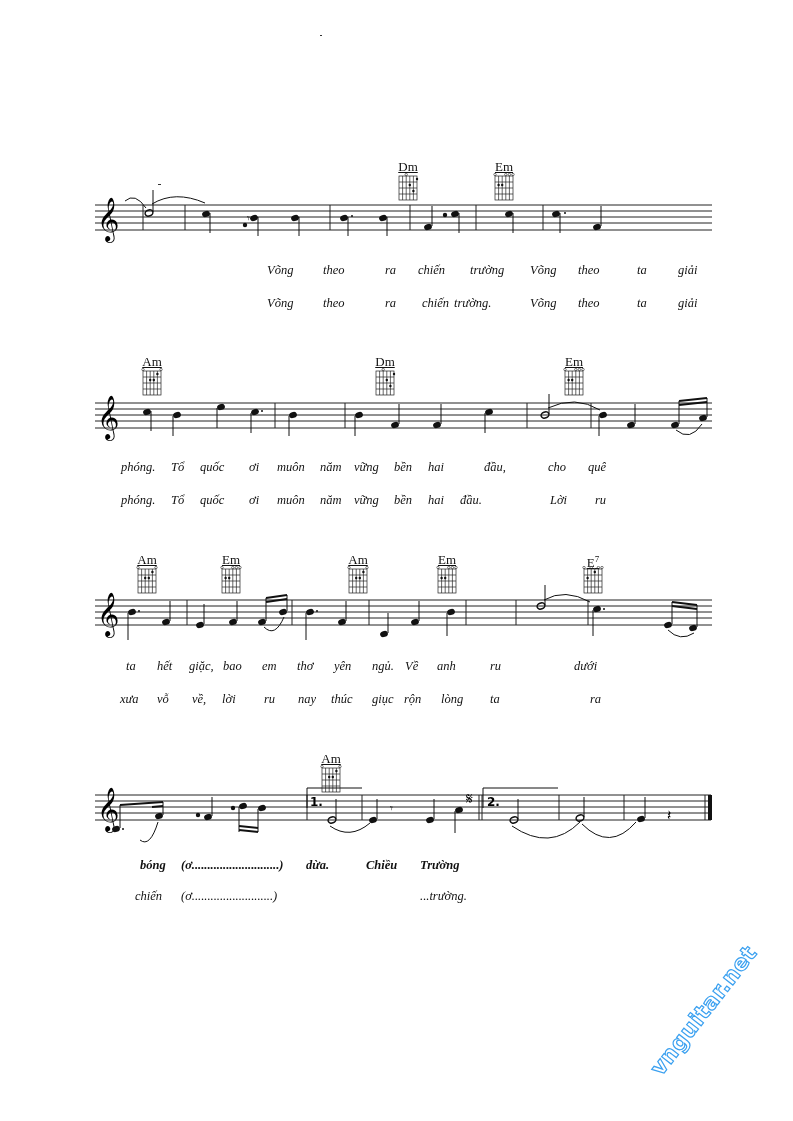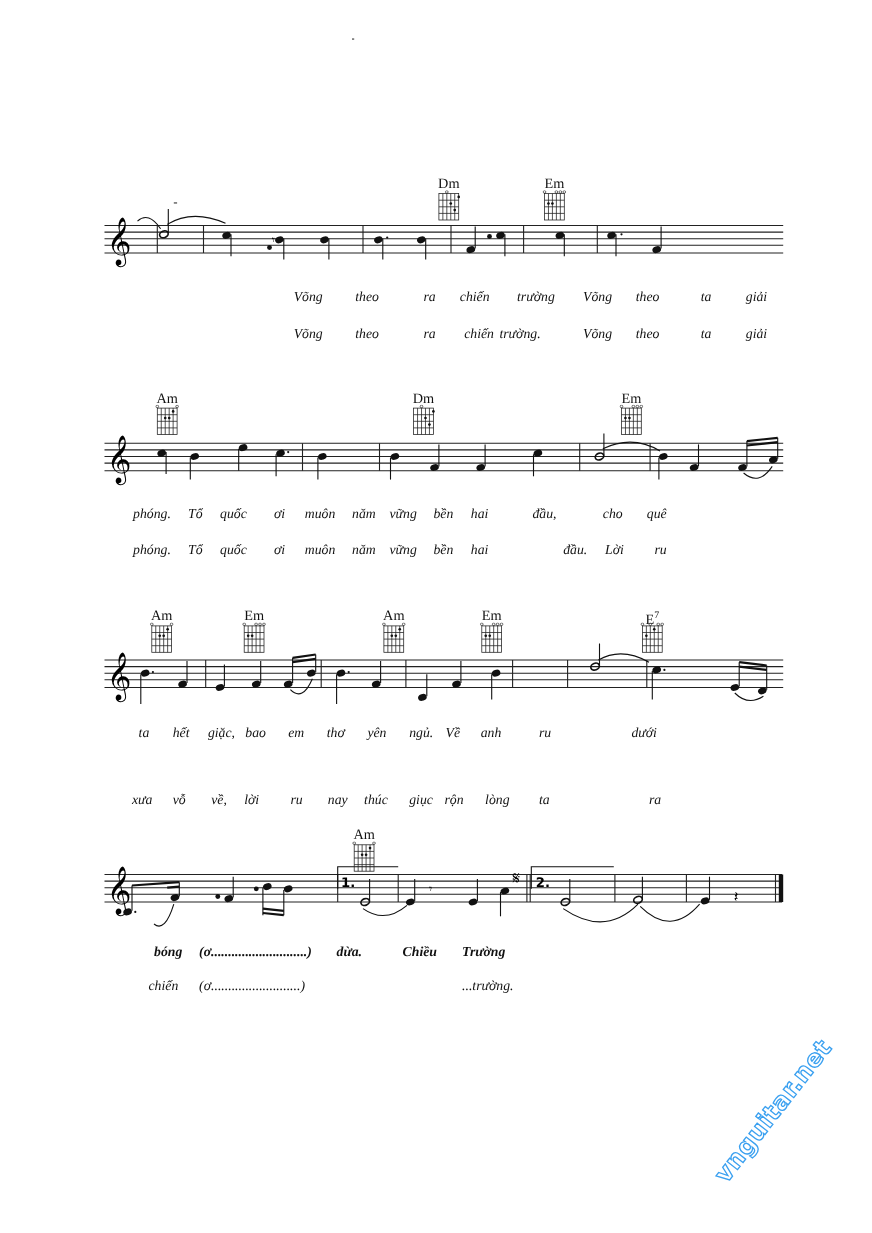--- a/index.html
+++ b/index.html
@@ -1,21 +1,21 @@
 <!DOCTYPE html>
 <html><head>
 <meta charset="utf-8">
 <style>
   html,body{margin:0;padding:0;background:#fff;}
   body{width:793px;height:1121px;position:relative;overflow:hidden;font-family:"DejaVu Serif","Liberation Serif",serif;color:#111;}
   .page{position:absolute;left:0;top:0;width:793px;height:1121px;background:#fff;}
   .system{position:absolute;left:0;width:793px;}
   .staff-svg{position:absolute;left:0;top:0;}
   .chord{position:absolute;width:30px;text-align:center;}
-  .chord-name{display:block;font-family:"Liberation Serif","DejaVu Serif",serif;font-size:13px;line-height:13px;height:13px;color:#111;}
+  .chord-name{display:block;font-family:"Liberation Serif","DejaVu Serif",serif;font-size:13px;line-height:13px;height:13px;color:#111;text-decoration:underline;}
   .chord-name sup{font-size:9px;}
   .lyric-line{position:absolute;left:0;height:18px;width:793px;}
   .lyric{position:absolute;font-family:"Liberation Serif","DejaVu Serif",serif;font-style:italic;font-size:12.5px;white-space:nowrap;color:#111;}
   .watermark{position:absolute;left:655px;top:1060px;transform:rotate(-52deg);transform-origin:left center;font-family:"DejaVu Sans","Liberation Sans",sans-serif;font-weight:bold;font-size:22px;color:#fff;-webkit-text-stroke:1.2px #3aa0f0;letter-spacing:0.5px;white-space:nowrap;}
   .speck{position:absolute;width:3px;height:1px;background:#333;}
 </style>
 </head>
 <body>
 
 <div class="page">
@@ -274,21 +274,21 @@
     <div class="lyric-line" style="top:493px;">
       <span class="lyric" style="left:121px">phóng.</span>
       <span class="lyric" style="left:171px">Tổ</span>
       <span class="lyric" style="left:200px">quốc</span>
       <span class="lyric" style="left:249px">ơi</span>
       <span class="lyric" style="left:277px">muôn</span>
       <span class="lyric" style="left:320px">năm</span>
       <span class="lyric" style="left:354px">vững</span>
       <span class="lyric" style="left:394px">bền</span>
       <span class="lyric" style="left:428px">hai</span>
-      <span class="lyric" style="left:512px">đầu.</span>
+      <span class="lyric" style="left:460px">đầu.</span>
       <span class="lyric" style="left:550px">Lời</span>
       <span class="lyric" style="left:595px">ru</span>
     </div>
   </div>
 
   <div class="system" style="top:0px;">
     <svg class="staff-svg" width="793" height="740">
       <g stroke="#222" stroke-width="1">
         <line x1="95" y1="600" x2="712" y2="600"></line>
         <line x1="95" y1="606" x2="712" y2="606"></line>
@@ -466,21 +466,21 @@
       <span class="lyric" style="left:223px">bao</span>
       <span class="lyric" style="left:262px">em</span>
       <span class="lyric" style="left:297px">thơ</span>
       <span class="lyric" style="left:334px">yên</span>
       <span class="lyric" style="left:372px">ngủ.</span>
       <span class="lyric" style="left:405px">Về</span>
       <span class="lyric" style="left:437px">anh</span>
       <span class="lyric" style="left:490px">ru</span>
       <span class="lyric" style="left:574px">dưới</span>
     </div>
-    <div class="lyric-line" style="top:692px;margin-top:28px;">
+    <div class="lyric-line" style="top:692px;">
       <span class="lyric" style="left:120px">xưa</span>
       <span class="lyric" style="left:157px">vỗ</span>
       <span class="lyric" style="left:192px">về,</span>
       <span class="lyric" style="left:222px">lời</span>
       <span class="lyric" style="left:264px">ru</span>
       <span class="lyric" style="left:298px">nay</span>
       <span class="lyric" style="left:331px">thúc</span>
       <span class="lyric" style="left:372px">giục</span>
       <span class="lyric" style="left:404px">rộn</span>
       <span class="lyric" style="left:441px">lòng</span>

